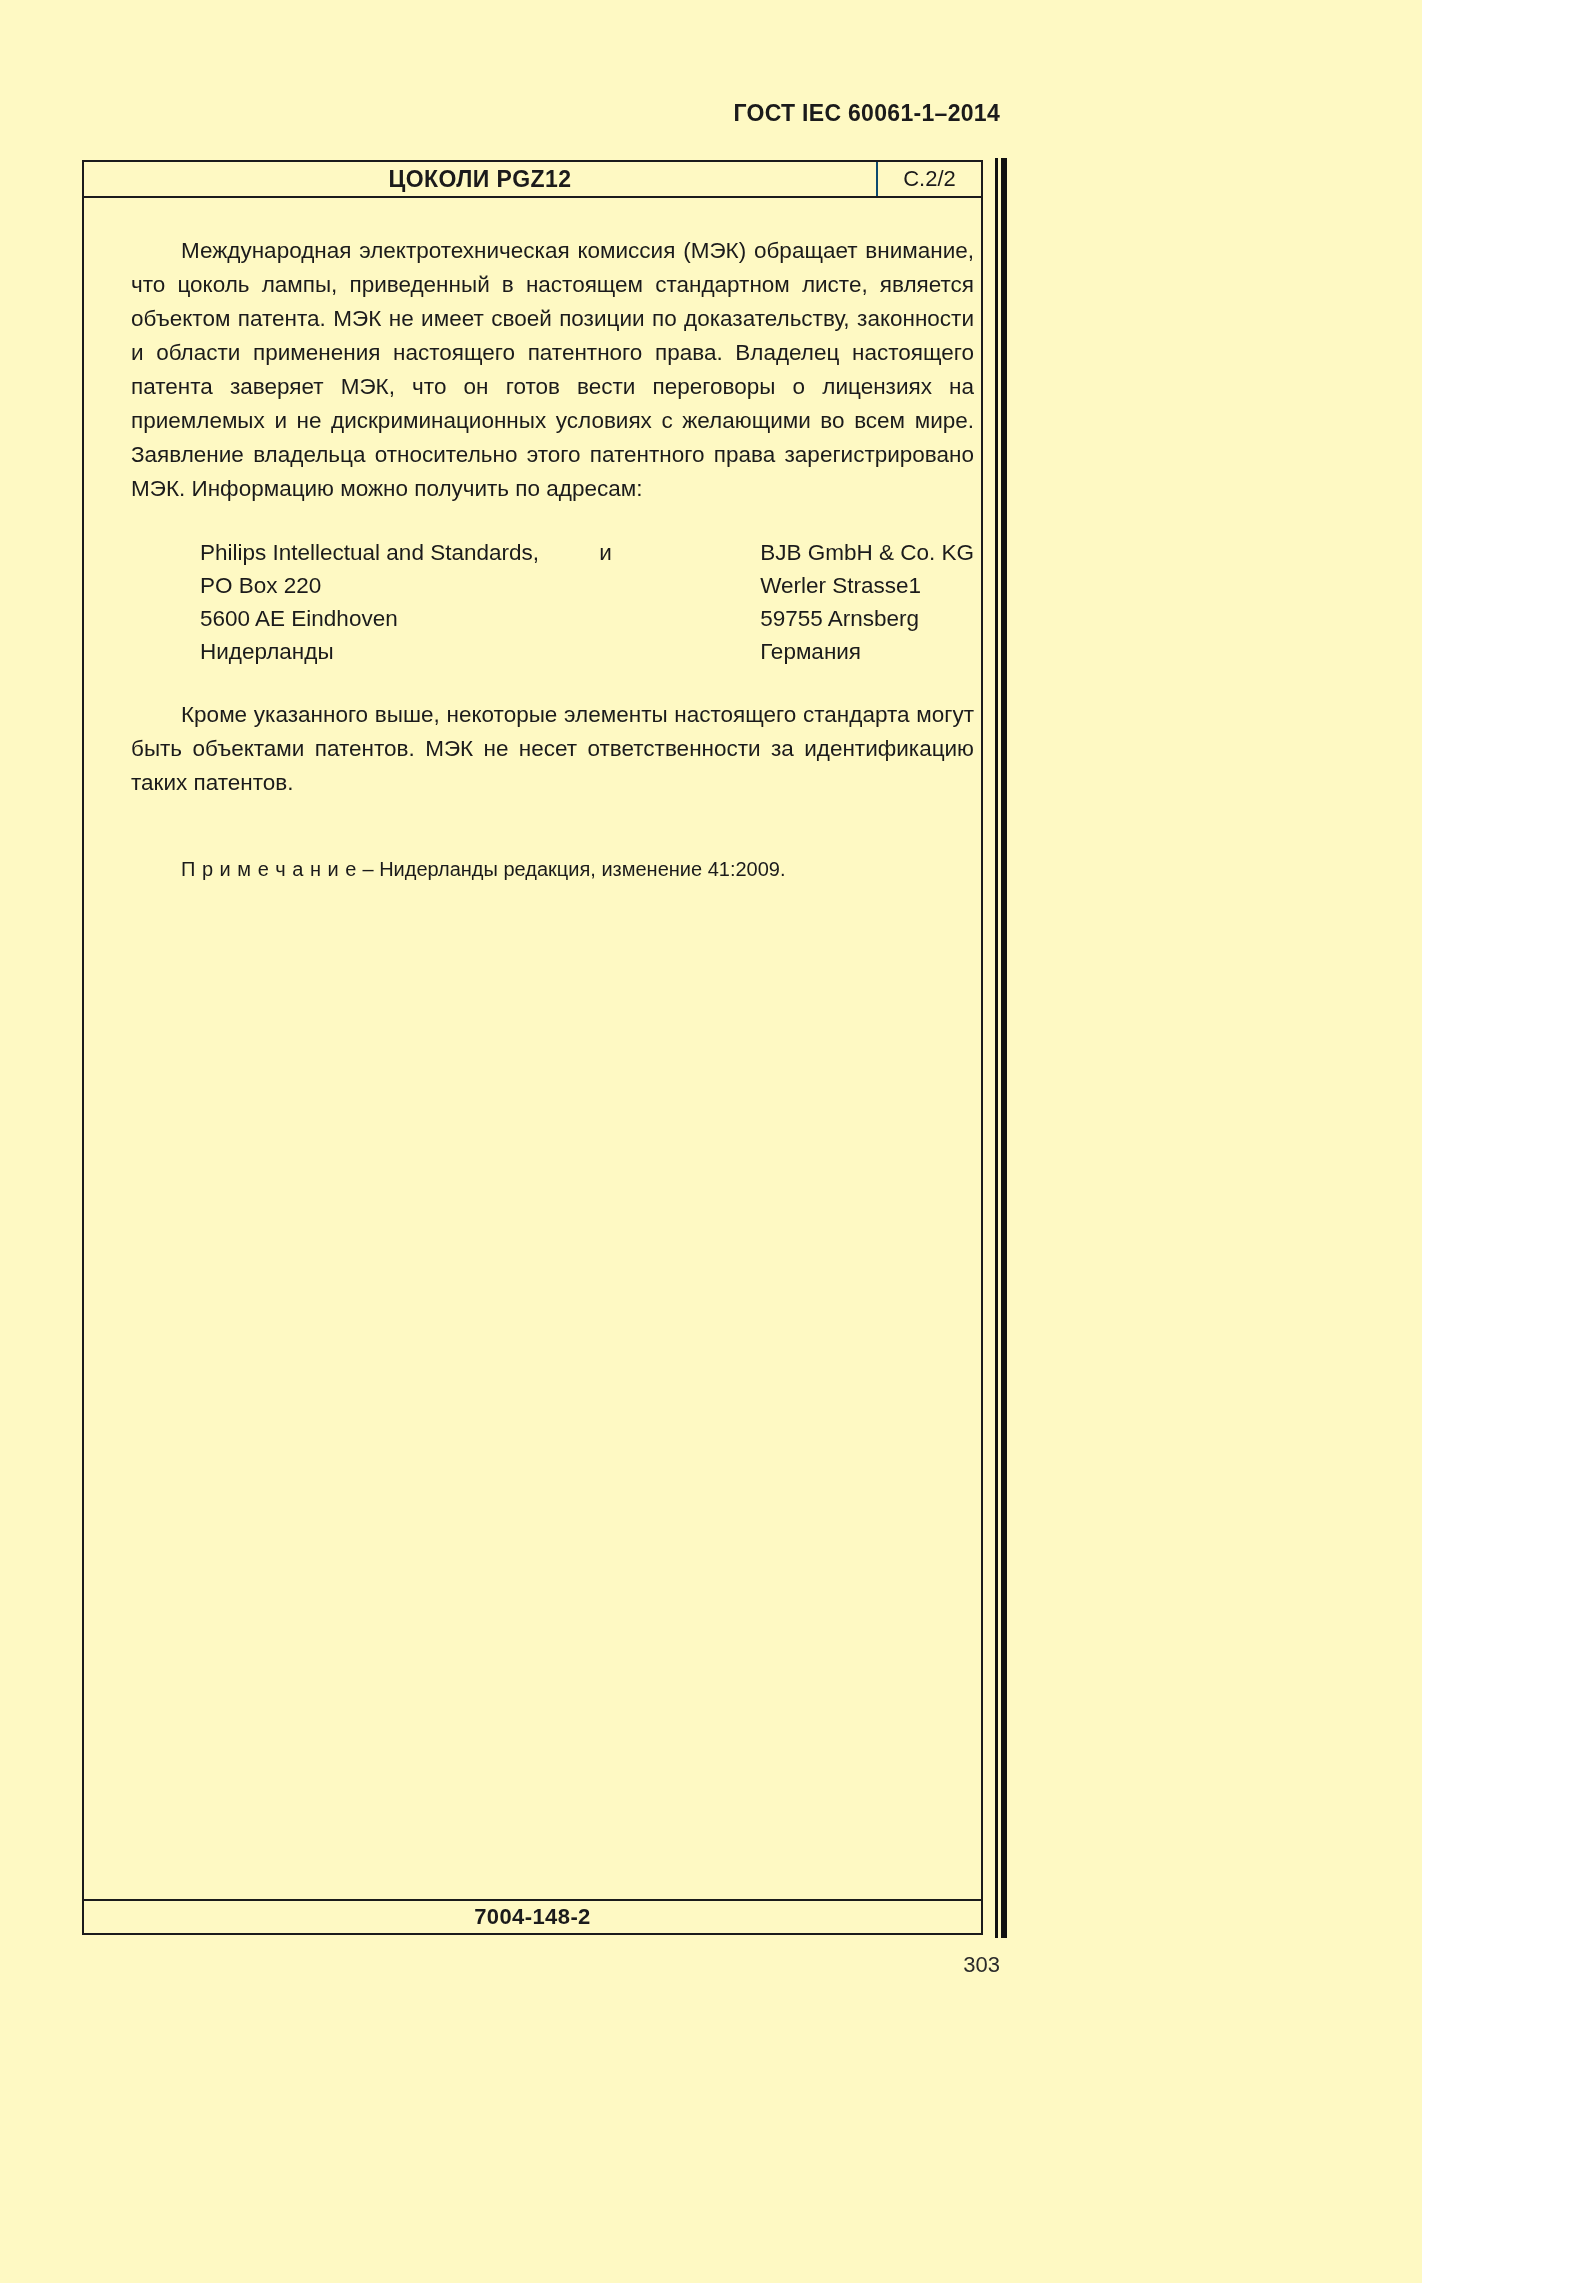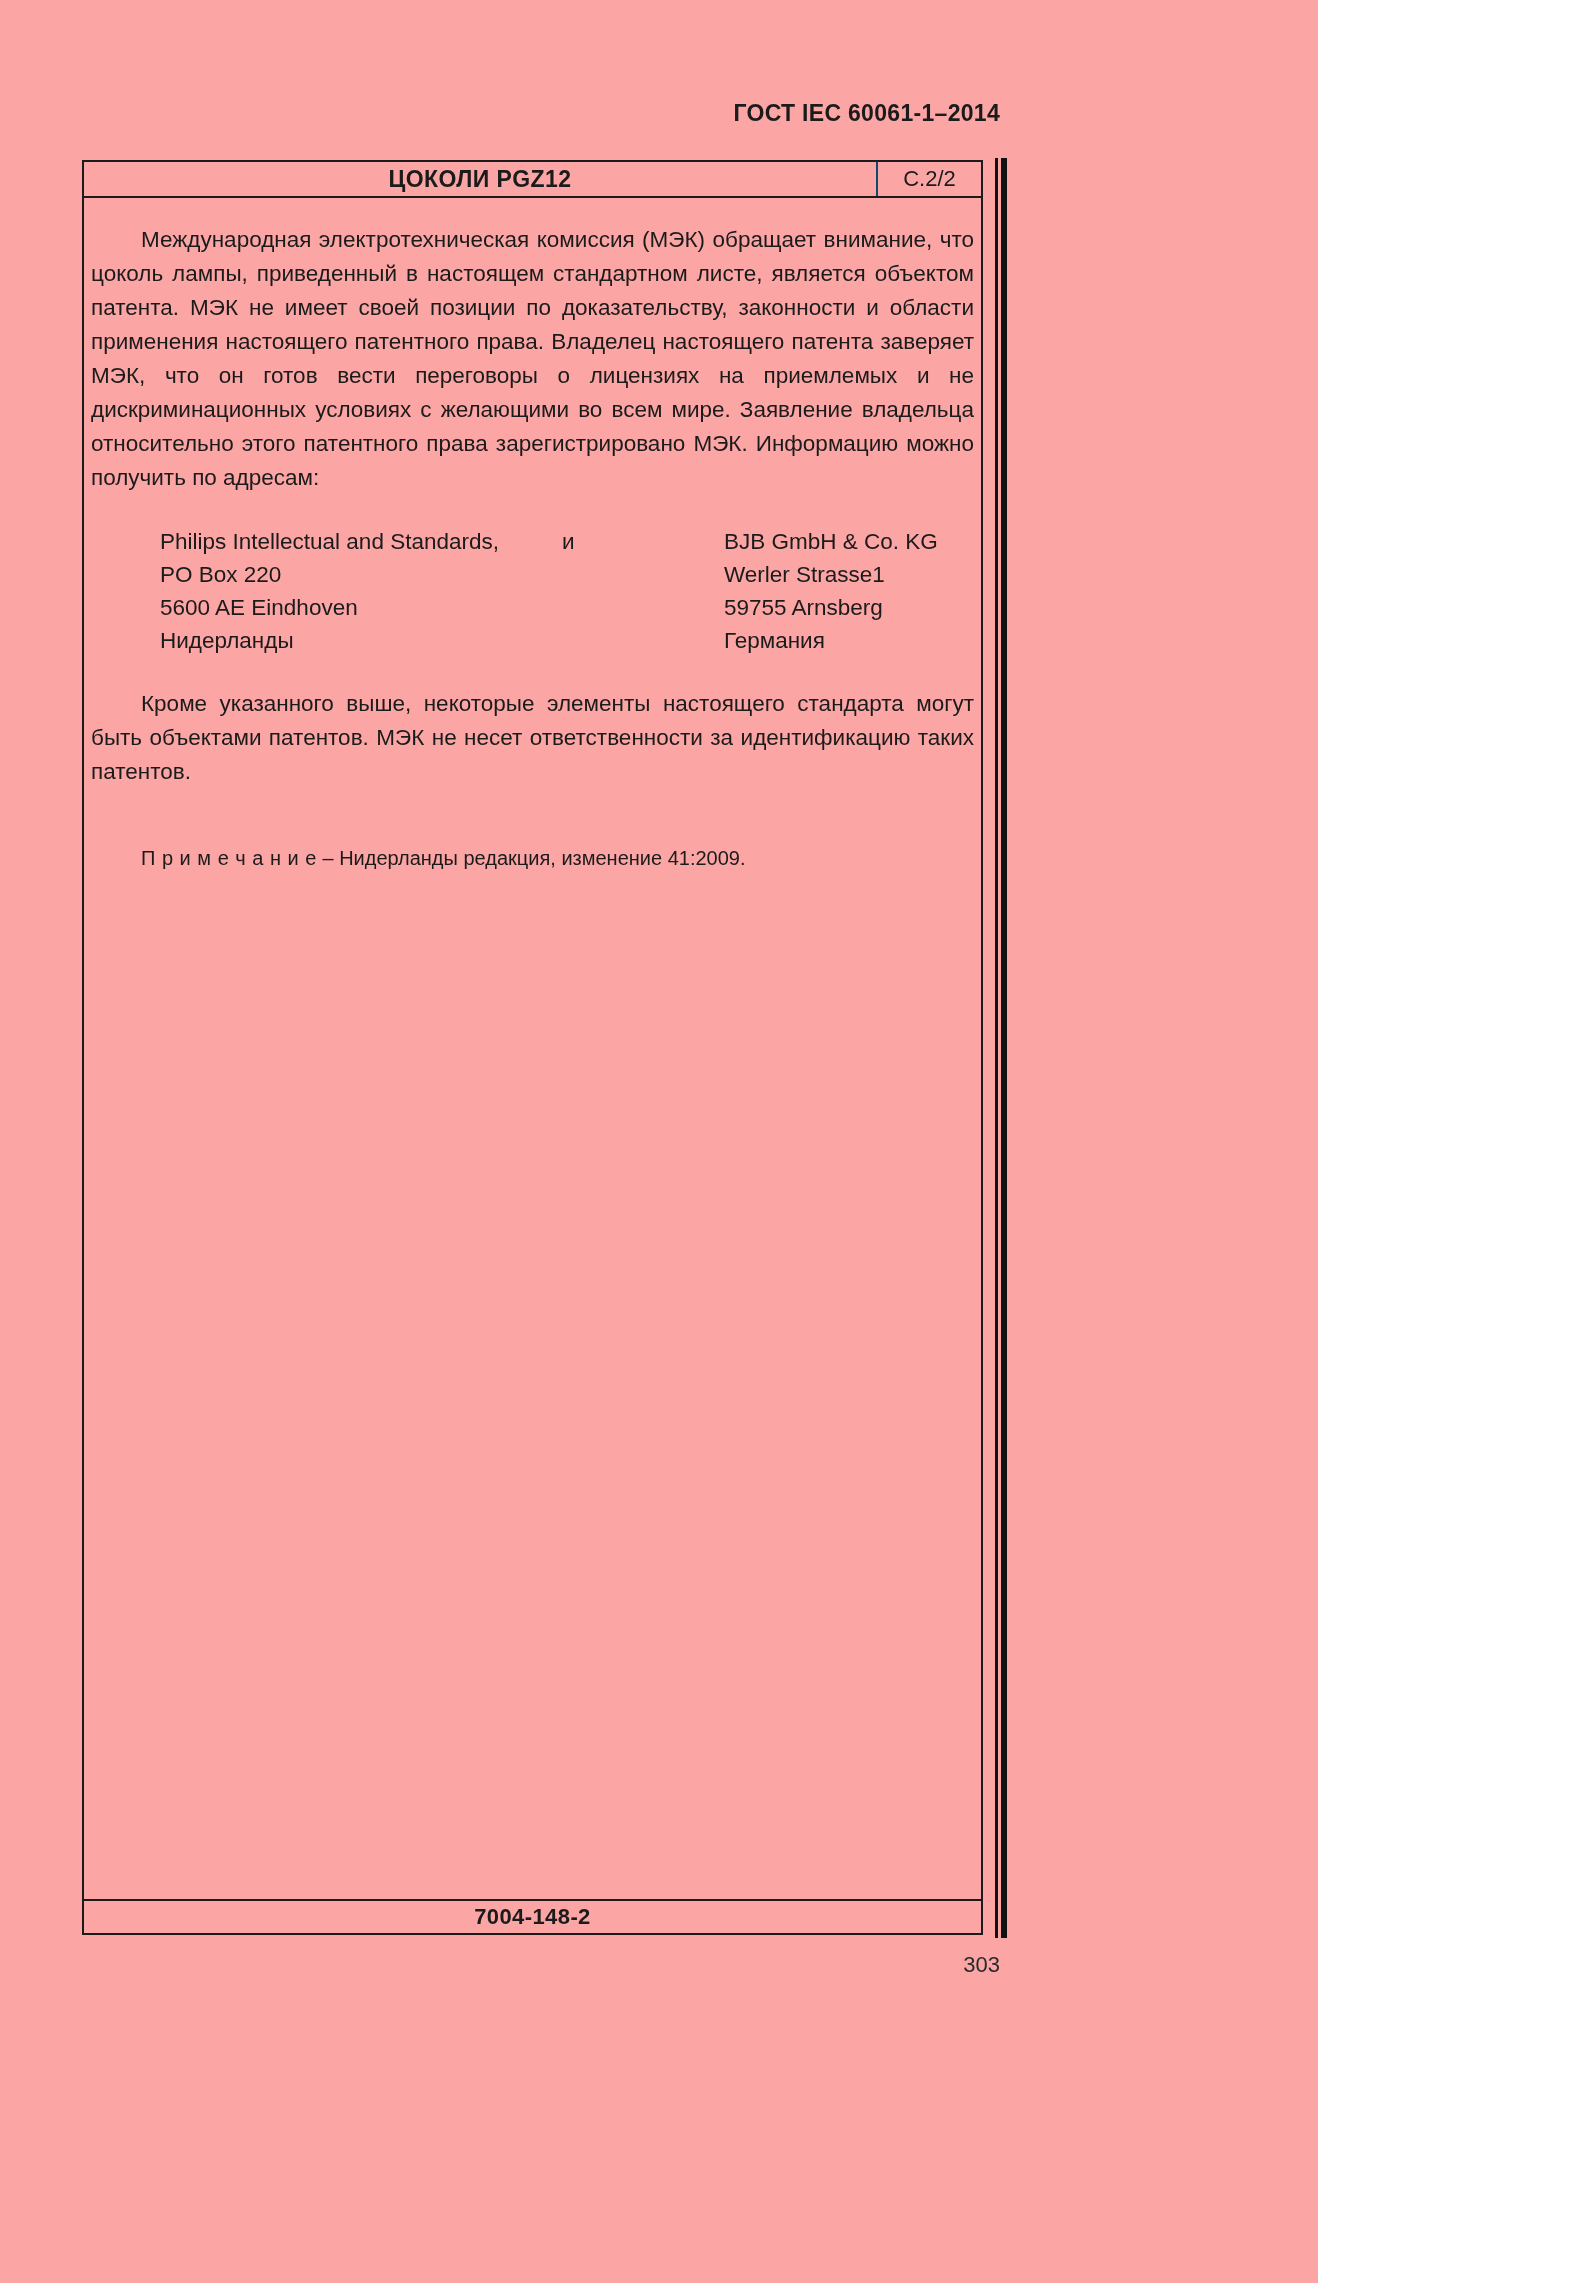--- a/index.html
+++ b/index.html
@@ -2,23 +2,23 @@
 <html><head>
 <meta charset="utf-8">
 <style>
   html, body {
     margin: 0;
     padding: 0;
     background: #ffffff;
   }
   .page {
     position: relative;
-    width: 1318px;
+    width: 1422px;
     height: 2283px;
-    background: #fca5a5;
+    background: #fef9c3;
     font-family: "Liberation Sans", sans-serif;
     color: #1b1b1b;
     overflow: hidden;
   }
   .doc-header {
     position: absolute;
     top: 100px;
     left: 82px;
     width: 918px;
     text-align: right;
@@ -56,22 +56,23 @@
   .sheet-no-cell {
     flex: 0 0 103px;
     border-left: 2px solid #0c4a6e;
     display: flex;
     align-items: center;
     justify-content: center;
     font-size: 22px;
   }
   .sheet-body {
     flex: 1 1 auto;
-    padding: 7px 7px;
+    padding: 18px 7px;
     overflow: hidden;
+    margin-left: 40px;
   }
   .para {
     font-size: 22.5px;
     line-height: 34px;
     text-align: justify;
     text-indent: 50px;
     margin: 18px 0 0 0;
   }
   .para.second {
     margin-top: 30px;

